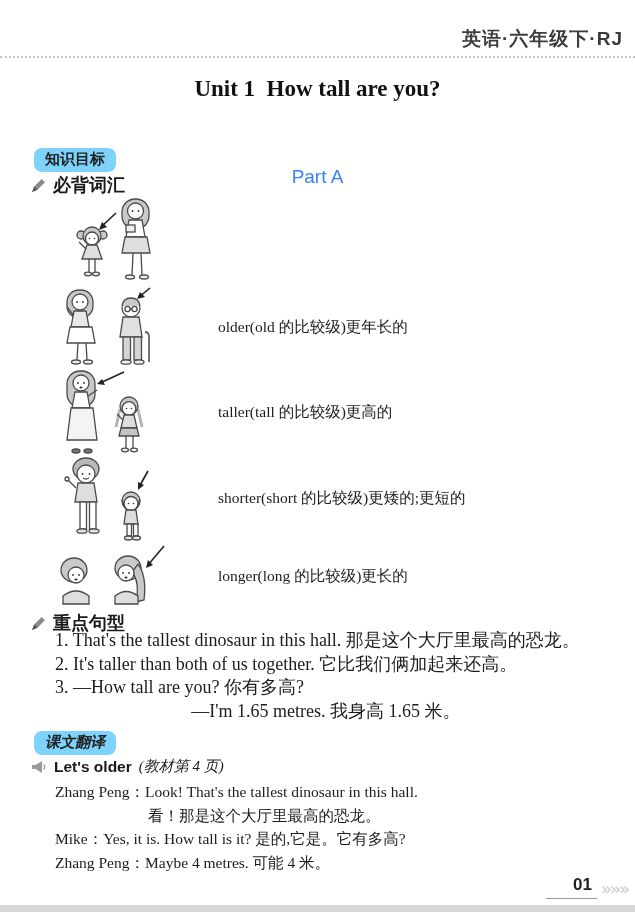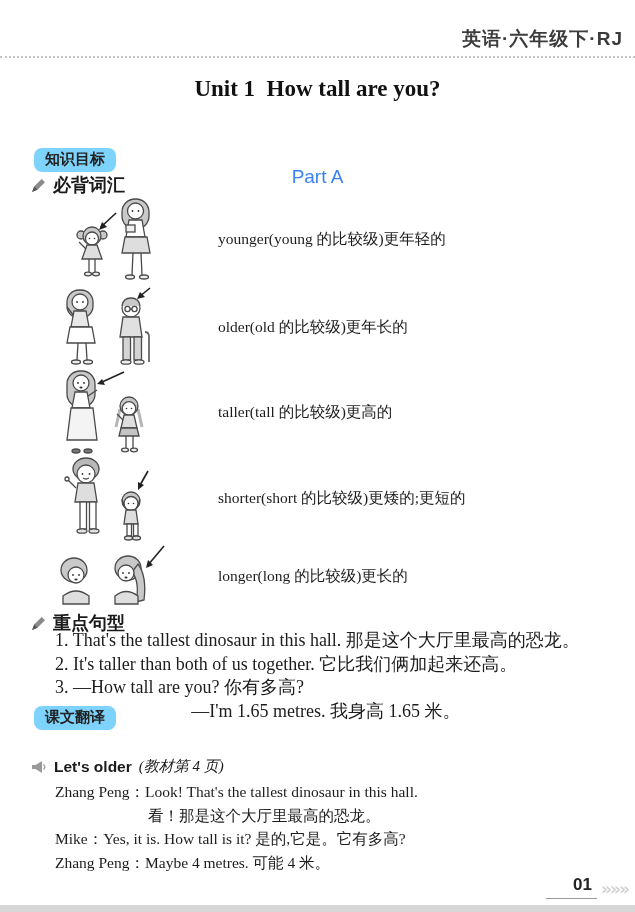--- a/index.html
+++ b/index.html
@@ -21,21 +21,21 @@
   .part-title {
     position:absolute; top:119px; left:0; width:100%; text-align:center;
     font-family:"Liberation Sans","DejaVu Sans",sans-serif; font-size:19px; color:#3b82f6;margin-top:47px;
   }
   .badge {
     position:absolute; left:34px; background:#7dd3fc; border-radius:8px;
     padding:2px 11px 3px; font-family:"Liberation Sans","DejaVu Sans",sans-serif;
     font-size:15px; font-weight:bold; color:#222;
   }
   .badge-knowledge { top:148px; }
-  .badge-translation { top:706px; }
+  .badge-translation { top:731px;font-style:italic; }
   .subhead {
     position:absolute; left:31px; display:flex; align-items:center; gap:7px;
     font-family:"Liberation Sans","DejaVu Sans",sans-serif; font-size:18px; font-weight:bold; color:#1a1a1a;
   }
   .subhead-vocab { top:173px; }
   .subhead-sentences { top:611px; }
   .vocab-list { position:absolute; top:193px; left:0; width:100%; }
   .vocab-row { display:flex; align-items:center; }
   .illus { width:150px; margin-left:36px; flex:0 0 auto; display:flex; justify-content:flex-start; }
   .vocab-text { font-size:15.5px; color:#1c1c1c; padding-left:32px; }
@@ -110,21 +110,20 @@
             <line x1="50" y1="54" x2="43" y2="47"></line>
             <line x1="53" y1="64" x2="53" y2="77"></line>
             <line x1="59" y1="64" x2="59" y2="77"></line>
             <ellipse cx="52" cy="79" rx="3.5" ry="1.8" fill="#eee"></ellipse>
             <ellipse cx="60" cy="79" rx="3.5" ry="1.8" fill="#eee"></ellipse>
             <line x1="80" y1="18" x2="65" y2="32" stroke="#222" stroke-width="1.6"></line>
             <path d="M63 35 L71 32 L66 27 Z" fill="#222" stroke="none"></path>
           </g>
         </svg>
       </div>
-      <div class="vocab-text">younger(young 的比较级)更年轻的</div>
     </div>
 
     <div class="vocab-row" style="height:84px">
       <div class="illus">
         <svg width="140" height="82" viewBox="0 0 140 82">
           <g stroke="#4a4a4a" stroke-width="1.3">
             <rect x="31" y="4" width="26" height="28" rx="12" fill="#c9c9c9"></rect>
             <circle cx="44" cy="16" r="8" fill="#fff"></circle>
             <circle cx="41" cy="16" r="0.9" fill="#333" stroke="none"></circle>
             <circle cx="47" cy="16" r="0.9" fill="#333" stroke="none"></circle>

